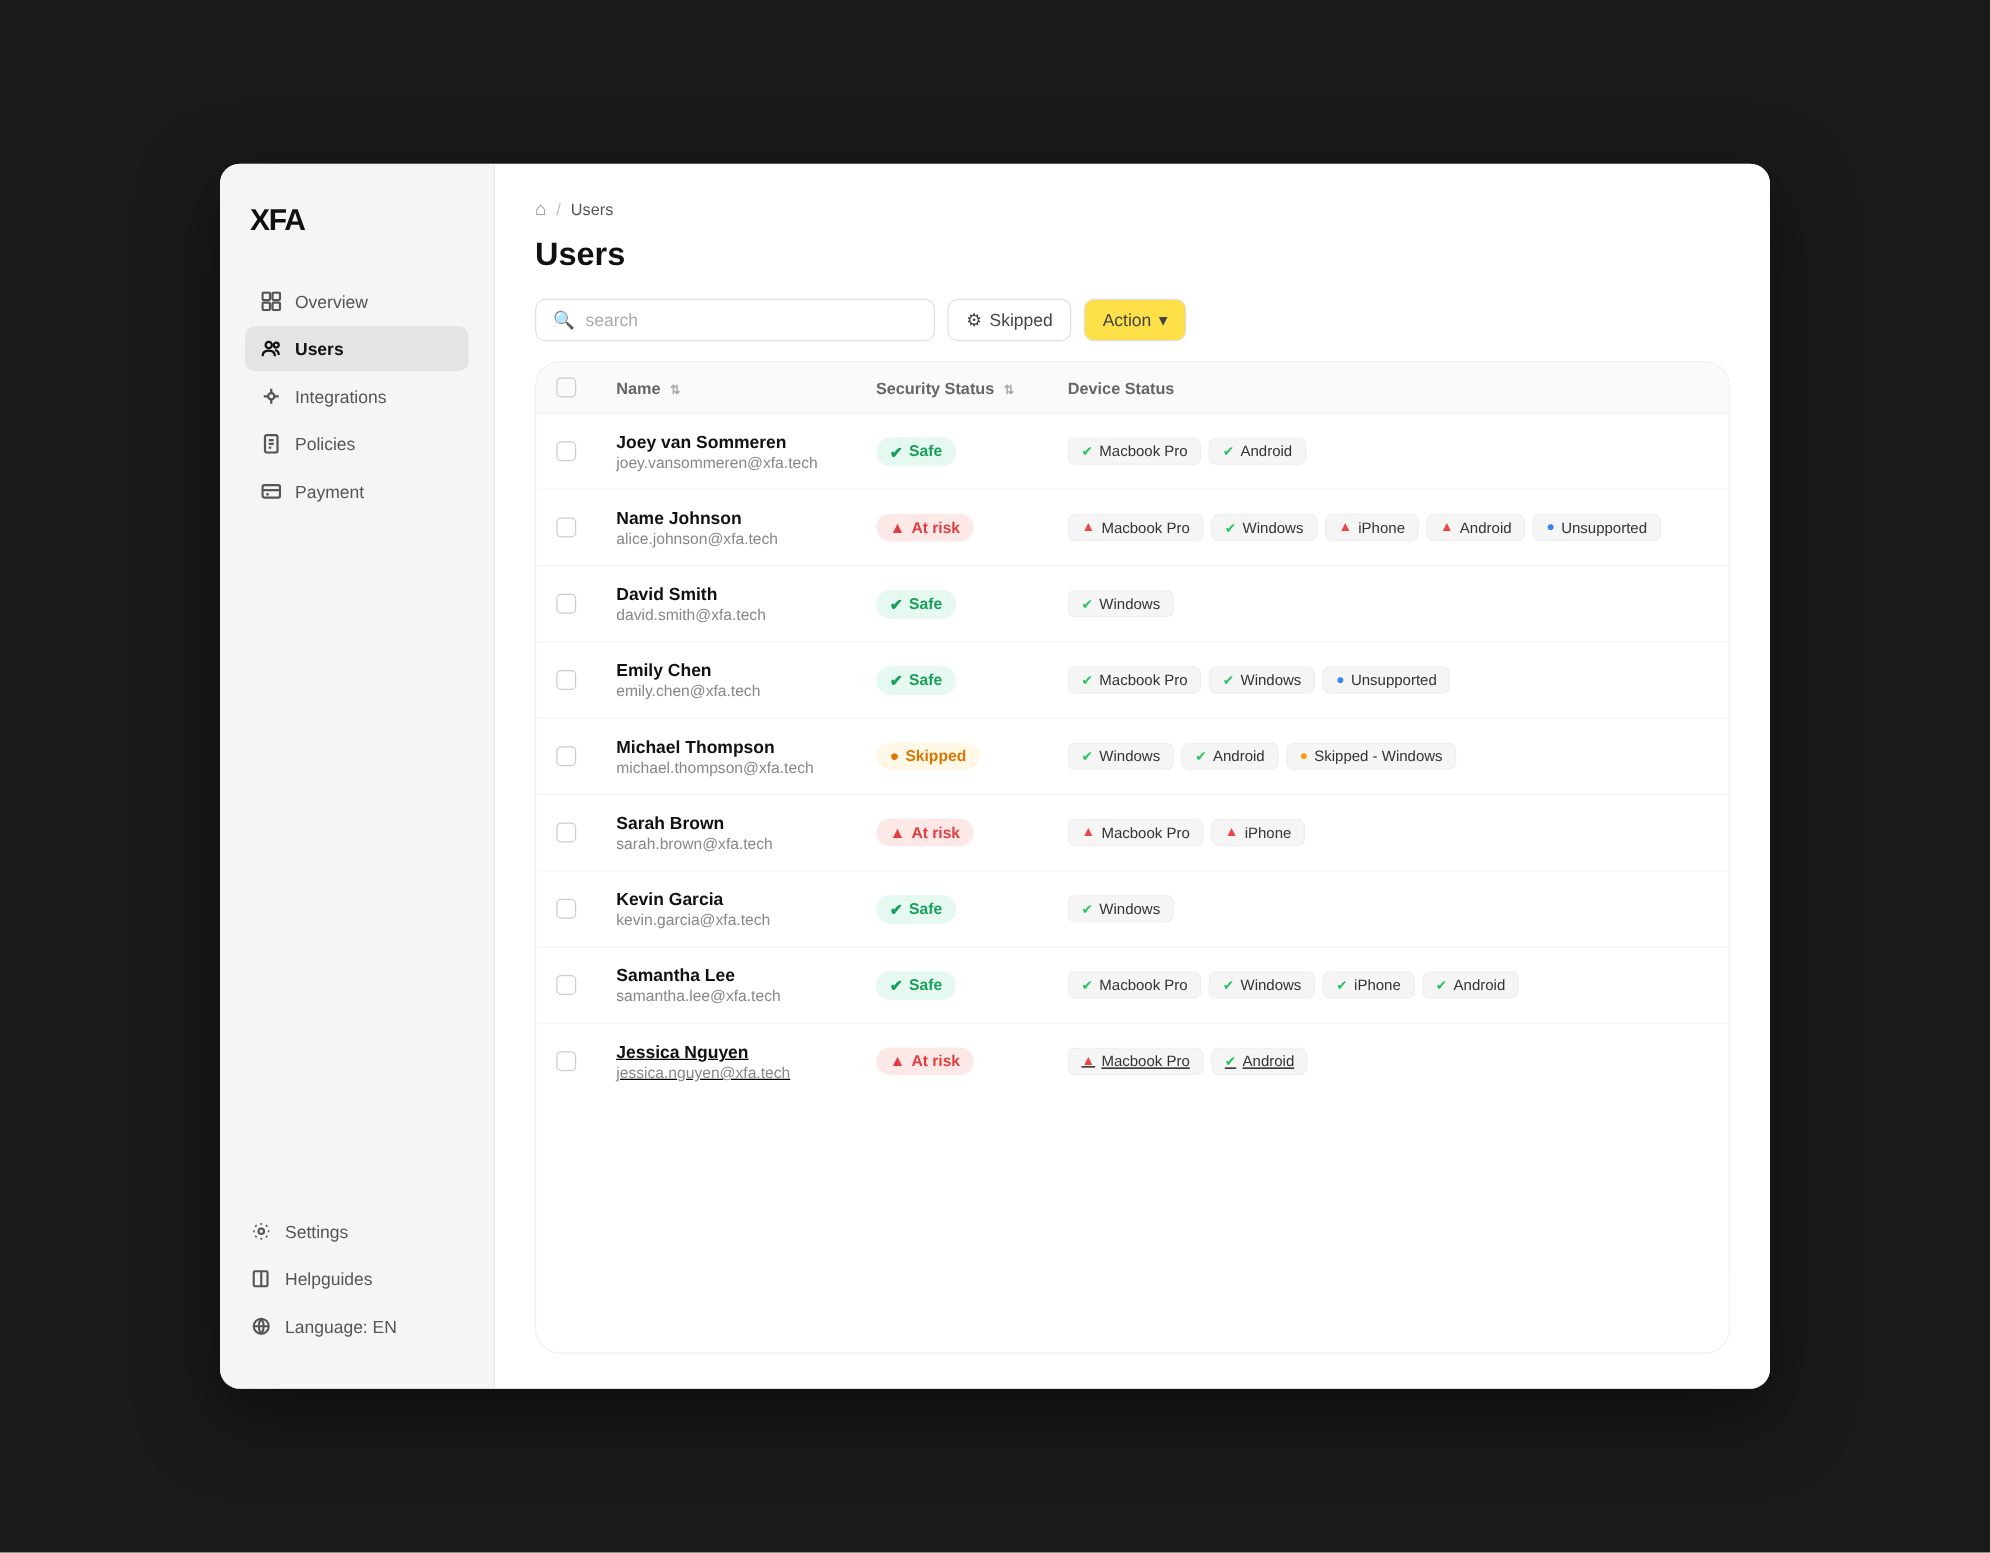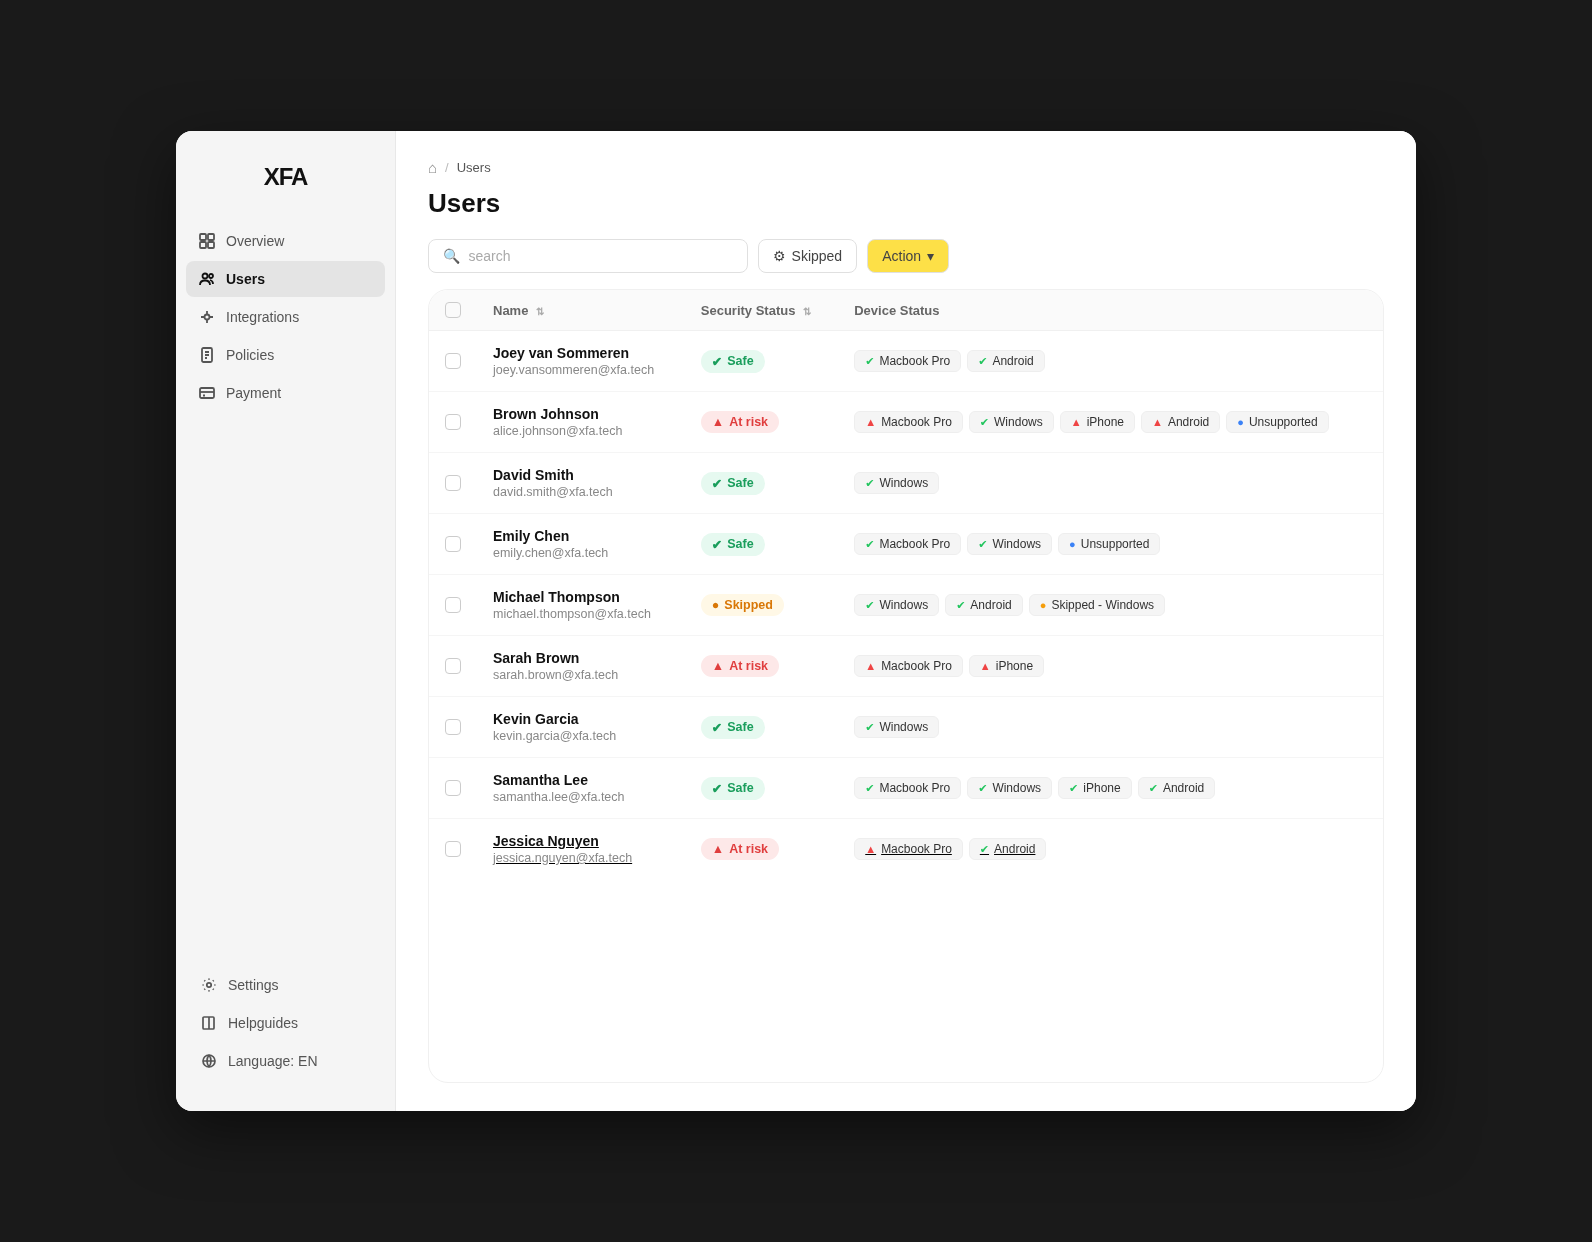--- a/index.html
+++ b/index.html
@@ -29,28 +29,27 @@
       flex-direction: column;
       padding: 32px 0;
       border-right: 1px solid #e8e8e8;
     }
     .logo {
       padding: 0 24px 32px;
       font-size: 24px;
       font-weight: 800;
       color: #111;
       letter-spacing: -1px;
-      text-align: center;
     }
     .nav-section {
       flex: 1;
       display: flex;
       flex-direction: column;
       gap: 2px;
-      padding: 0 10px;
+      padding: 0 20px;
     }
     .nav-item {
       display: flex;
       align-items: center;
       gap: 10px;
       padding: 9px 12px;
       border-radius: 8px;
       font-size: 14px;
       color: #555;
       cursor: pointer;
@@ -438,21 +437,21 @@
                       <span>Android</span>
                     </span>
                   </div>
                 </td>
               </tr>
               <tr>
                 <td class="checkbox-cell">
                   <div class="checkbox"></div>
                 </td>
                 <td>
-    <div class="user-name">Brown Johnson</div>
+    <div class="user-name">Name Johnson</div>
     <div class="user-email">alice.johnson@xfa.tech</div>
   </td>
                 <td><span class="badge badge-at-risk"><span>▲</span> At risk</span></td>
                 <td>
                   <div class="device-badges">
                     <span class="device-badge">
                       <span class="dev-icon dev-icon-risk">▲</span>
                       <span>Macbook Pro</span>
                     </span>
                     <span class="device-badge">

